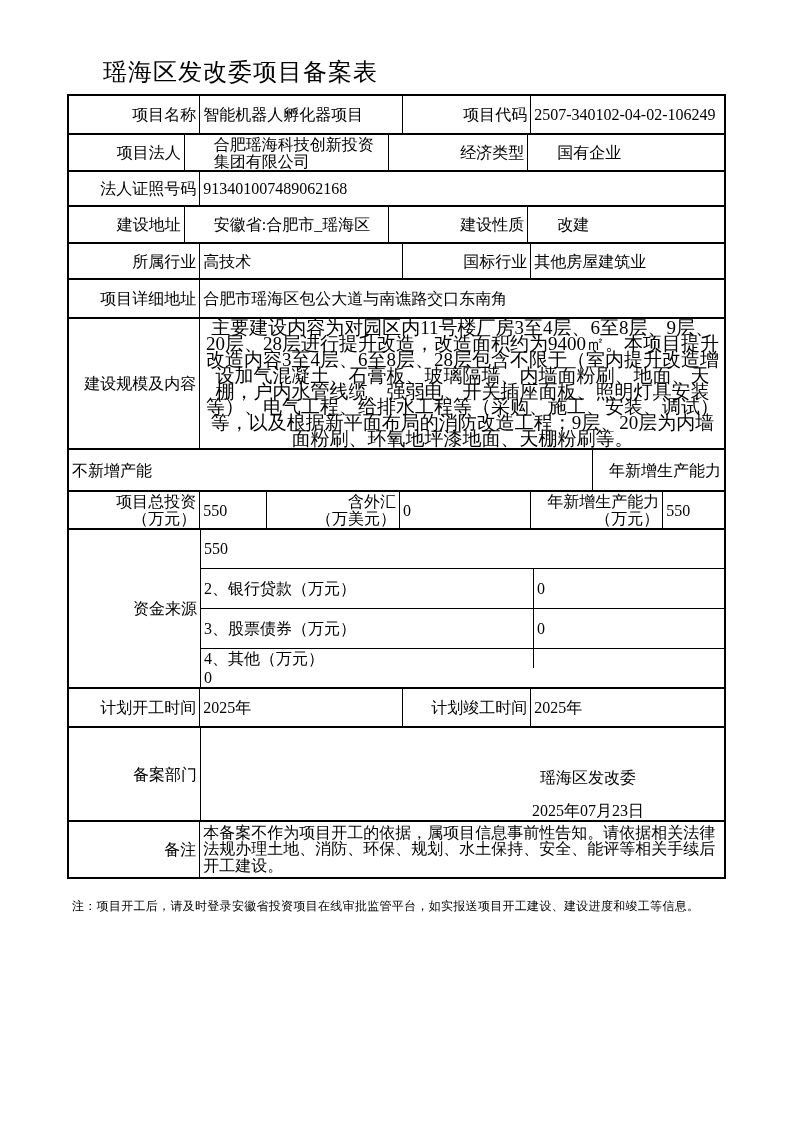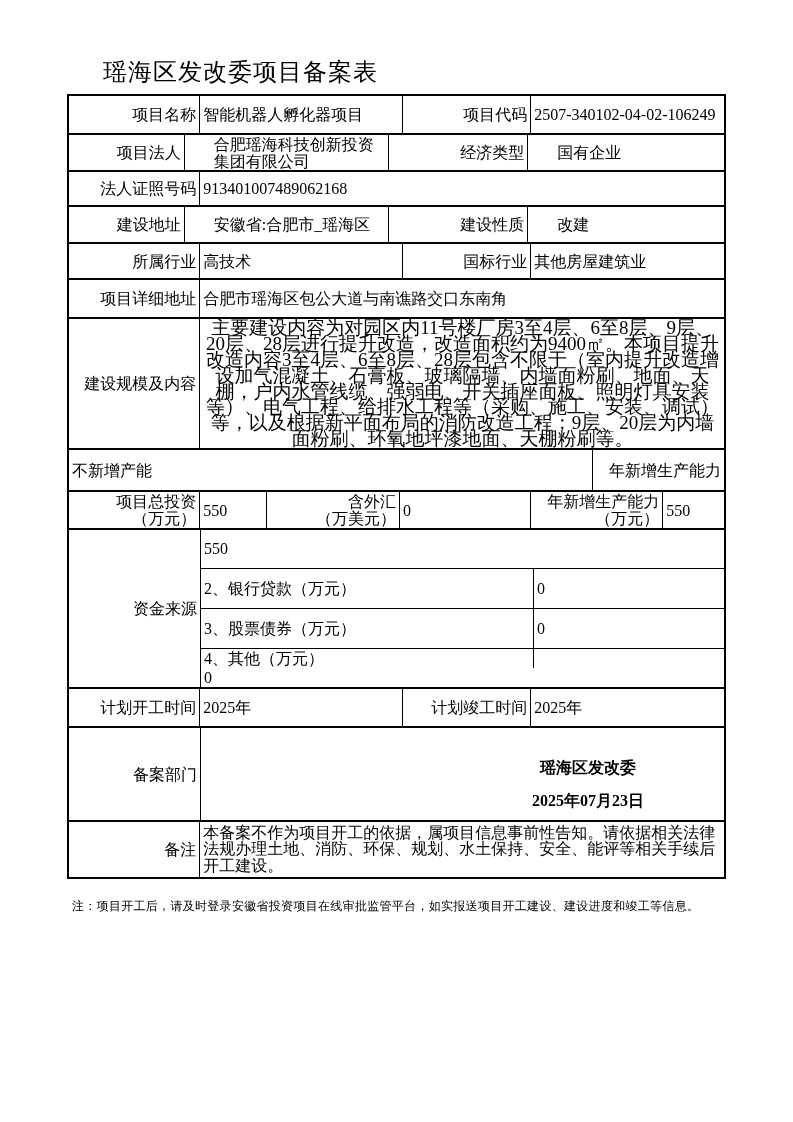--- a/index.html
+++ b/index.html
@@ -35,21 +35,21 @@
   
   .h39{height:39px;} .h37{height:37px;gap:26px;} .h35{height:35px;} .h36{height:36px;}
   .h131{height:131px;} .h42{height:42px;} .h41{height:38px;} .h159{height:159px;}
   .h94{height:94px;} .h55{height:55px;}
   .para{font-size:19px;line-height:15.8px;text-align:center;}
   .remark-text{font-size:16px;line-height:16.5px;}
   .fund-col{flex:1;display:flex;flex-direction:column;}
   .frow{display:flex;align-items:stretch;box-sizing:border-box;border-bottom:1px solid #000;}
   .frow:last-child{border-bottom:0;flex-direction:column;}
   .fr1{height:39px;} .fr2{height:41px;} .fr3{height:40px;} .fr4{height:39px;}
-  .dept-cell{align-items:flex-start;font-weight:bold;}
+  .dept-cell{align-items:flex-end;}
   .dept-block{
     width:268px;margin-left:auto;margin-right:0;margin-top:30px;
     display:flex;flex-direction:column;gap:16px;text-align:center;
   }
   .footer-note{
     margin:13px 0 0 72px;width:662px;font-size:12px;line-height:29px;
     letter-spacing:0.3px;text-align:left;
   }
 </style>
 </head>

